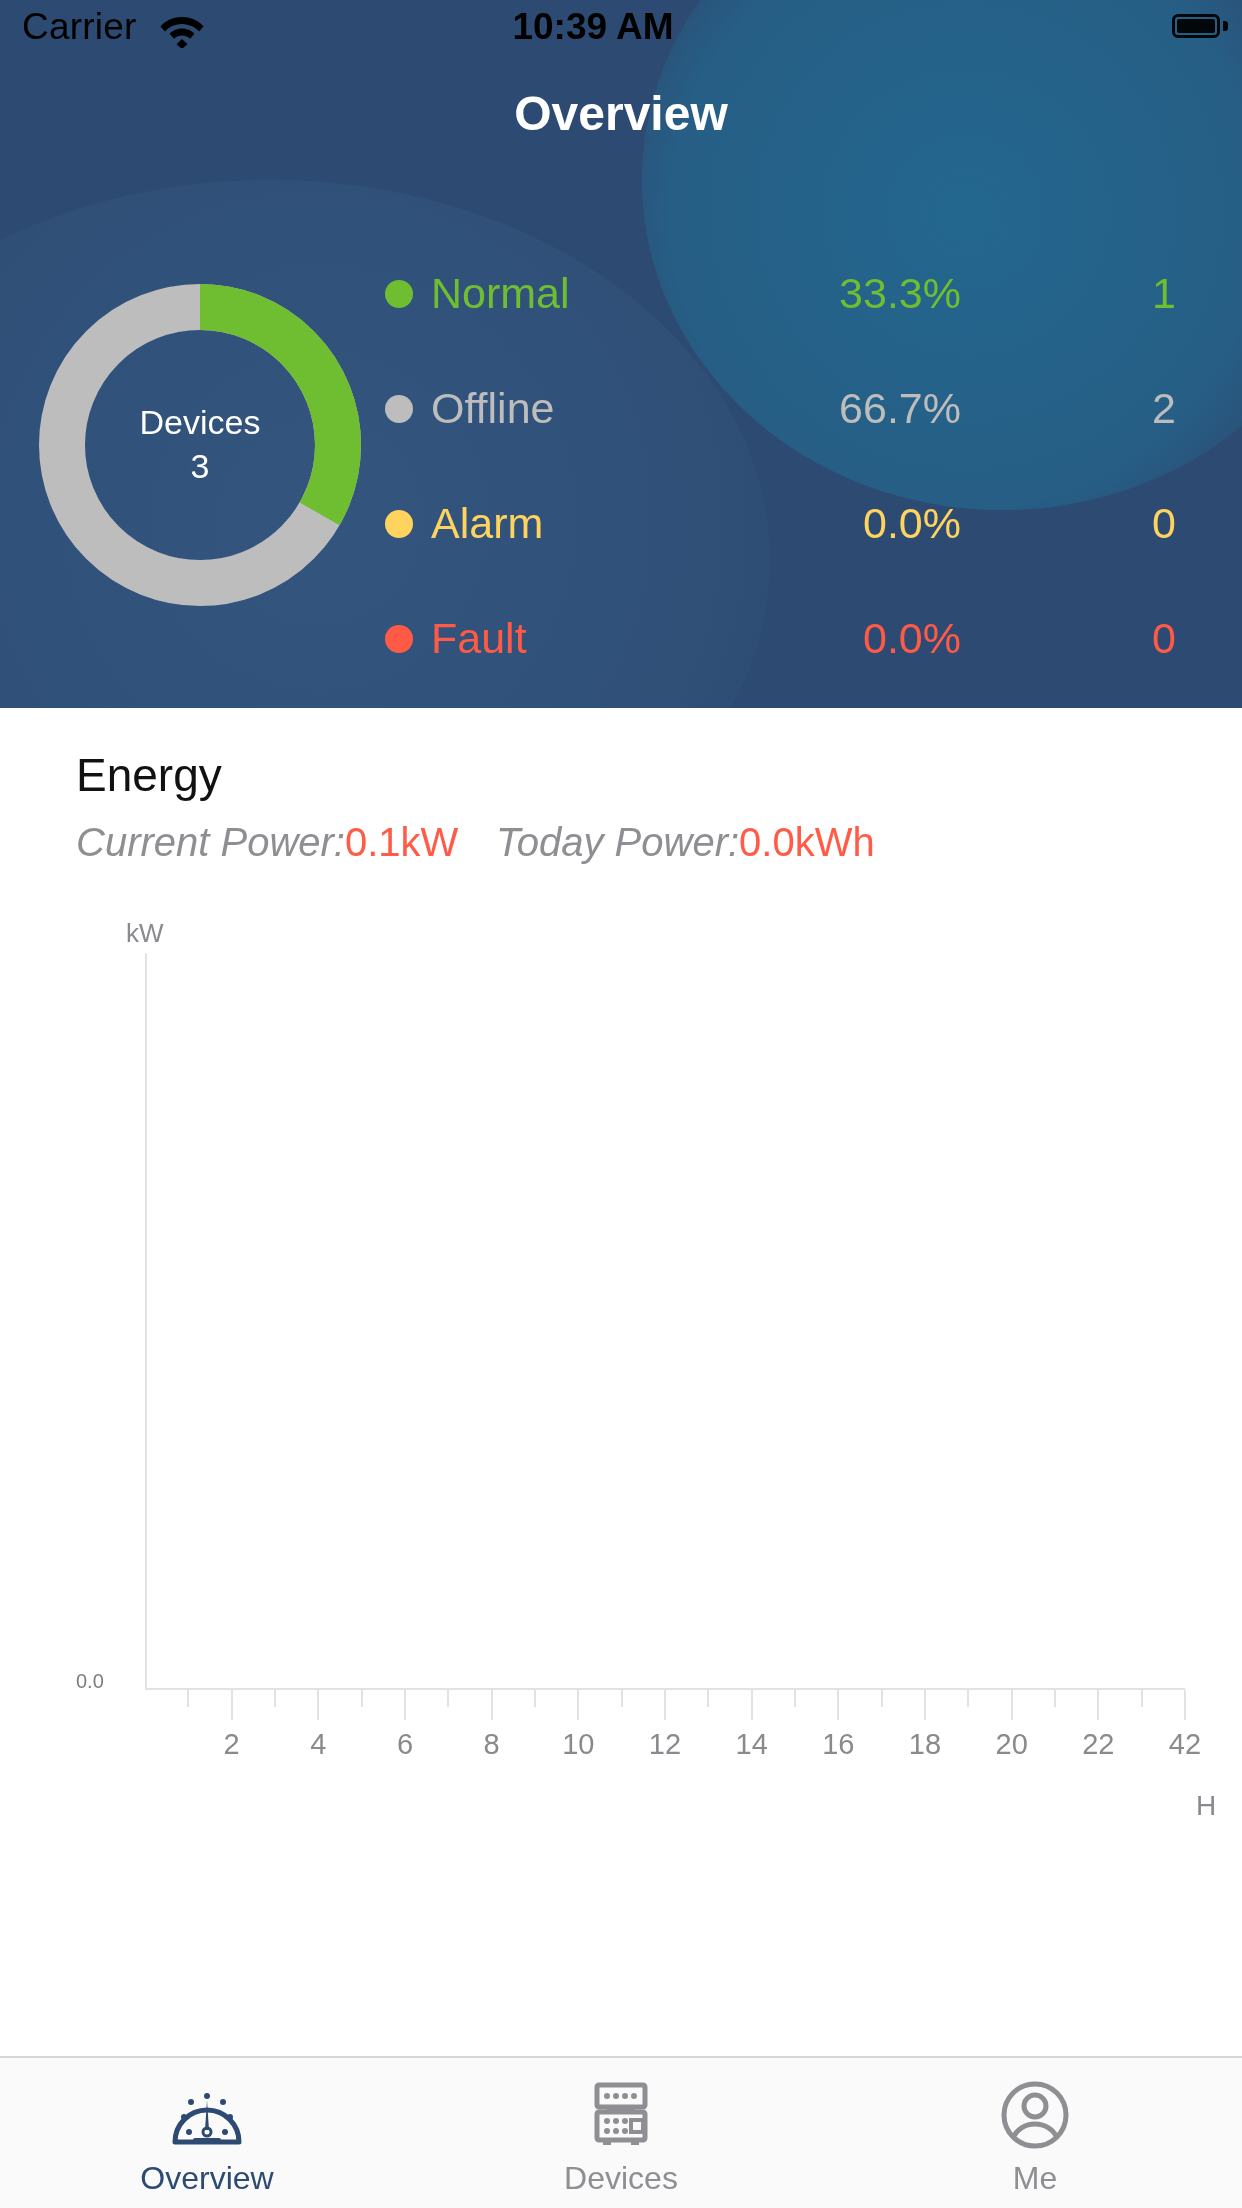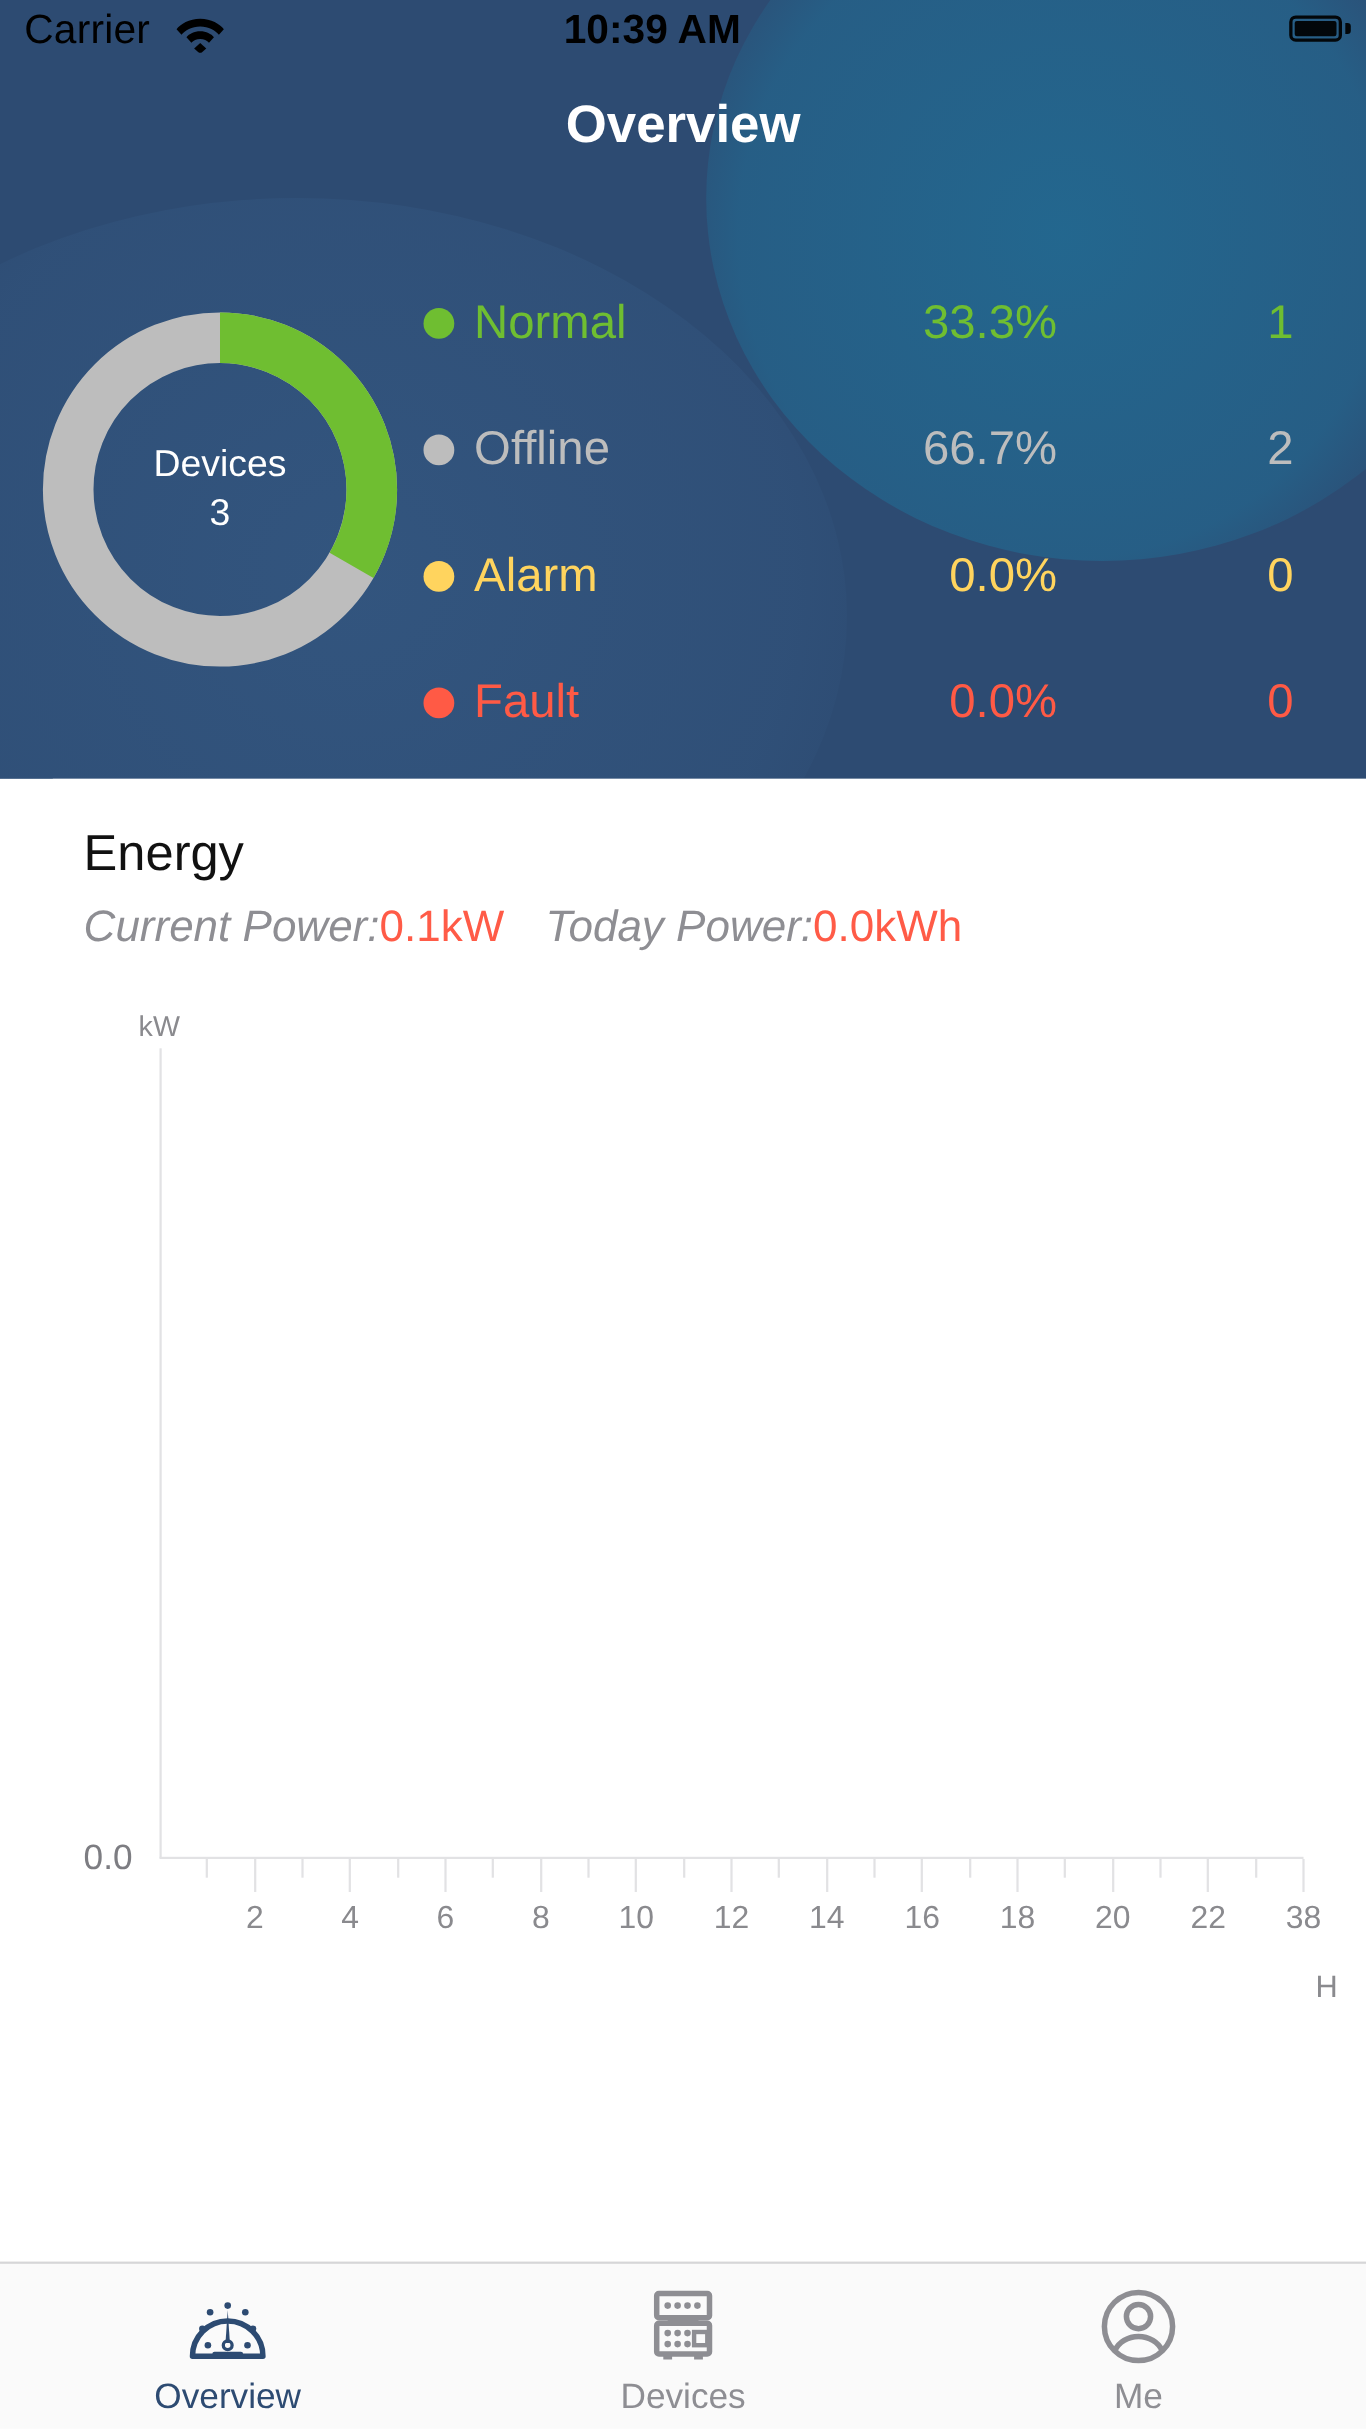--- a/index.html
+++ b/index.html
@@ -116,21 +116,21 @@
   .y-unit {
     position:absolute; left:78px; top:-10px;
     font-size:26px; color:#8a8a8e;
   }
   .y-axis {
     position:absolute; left:97px; top:25px;
     width:2px; height:736px; background:#e2e2e4;
   }
   .y-zero {
     position:absolute; left:28px; top:742px;
-    font-size:32px; color:#7d7d82;
+    font-size:20px; color:#7d7d82;
   }
   .x-axis {
     position:absolute; left:97px; top:760px;
     width:1040px; height:2px; background:#e2e2e4;
   }
   .tick {
     position:absolute; top:762px; width:2px; background:#e2e2e4;
   }
   .tick.minor { height:17px; }
   .tick.major { height:30px; }
@@ -274,21 +274,21 @@
         <div class="xlab" style="left: 270.333px;">4</div>
         <div class="xlab" style="left: 357px;">6</div>
         <div class="xlab" style="left: 443.667px;">8</div>
         <div class="xlab" style="left: 530.333px;">10</div>
         <div class="xlab" style="left: 617px;">12</div>
         <div class="xlab" style="left: 703.667px;">14</div>
         <div class="xlab" style="left: 790.333px;">16</div>
         <div class="xlab" style="left: 877px;">18</div>
         <div class="xlab" style="left: 963.667px;">20</div>
         <div class="xlab" style="left: 1050.33px;">22</div>
-        <div class="xlab" style="left: 1137px;">38</div>
+        <div class="xlab" style="left: 1137px;">42</div>
       </div>
     <div class="x-unit">H</div>
     <svg id="plot" width="1242" height="1090" style="position:absolute;left:0;top:0;pointer-events:none"></svg>
   </div>
 </div>
 
 <div class="tabbar">
   <div class="tab active">
     <div class="ti">
       <svg width="76" height="70" viewBox="0 0 76 70">

